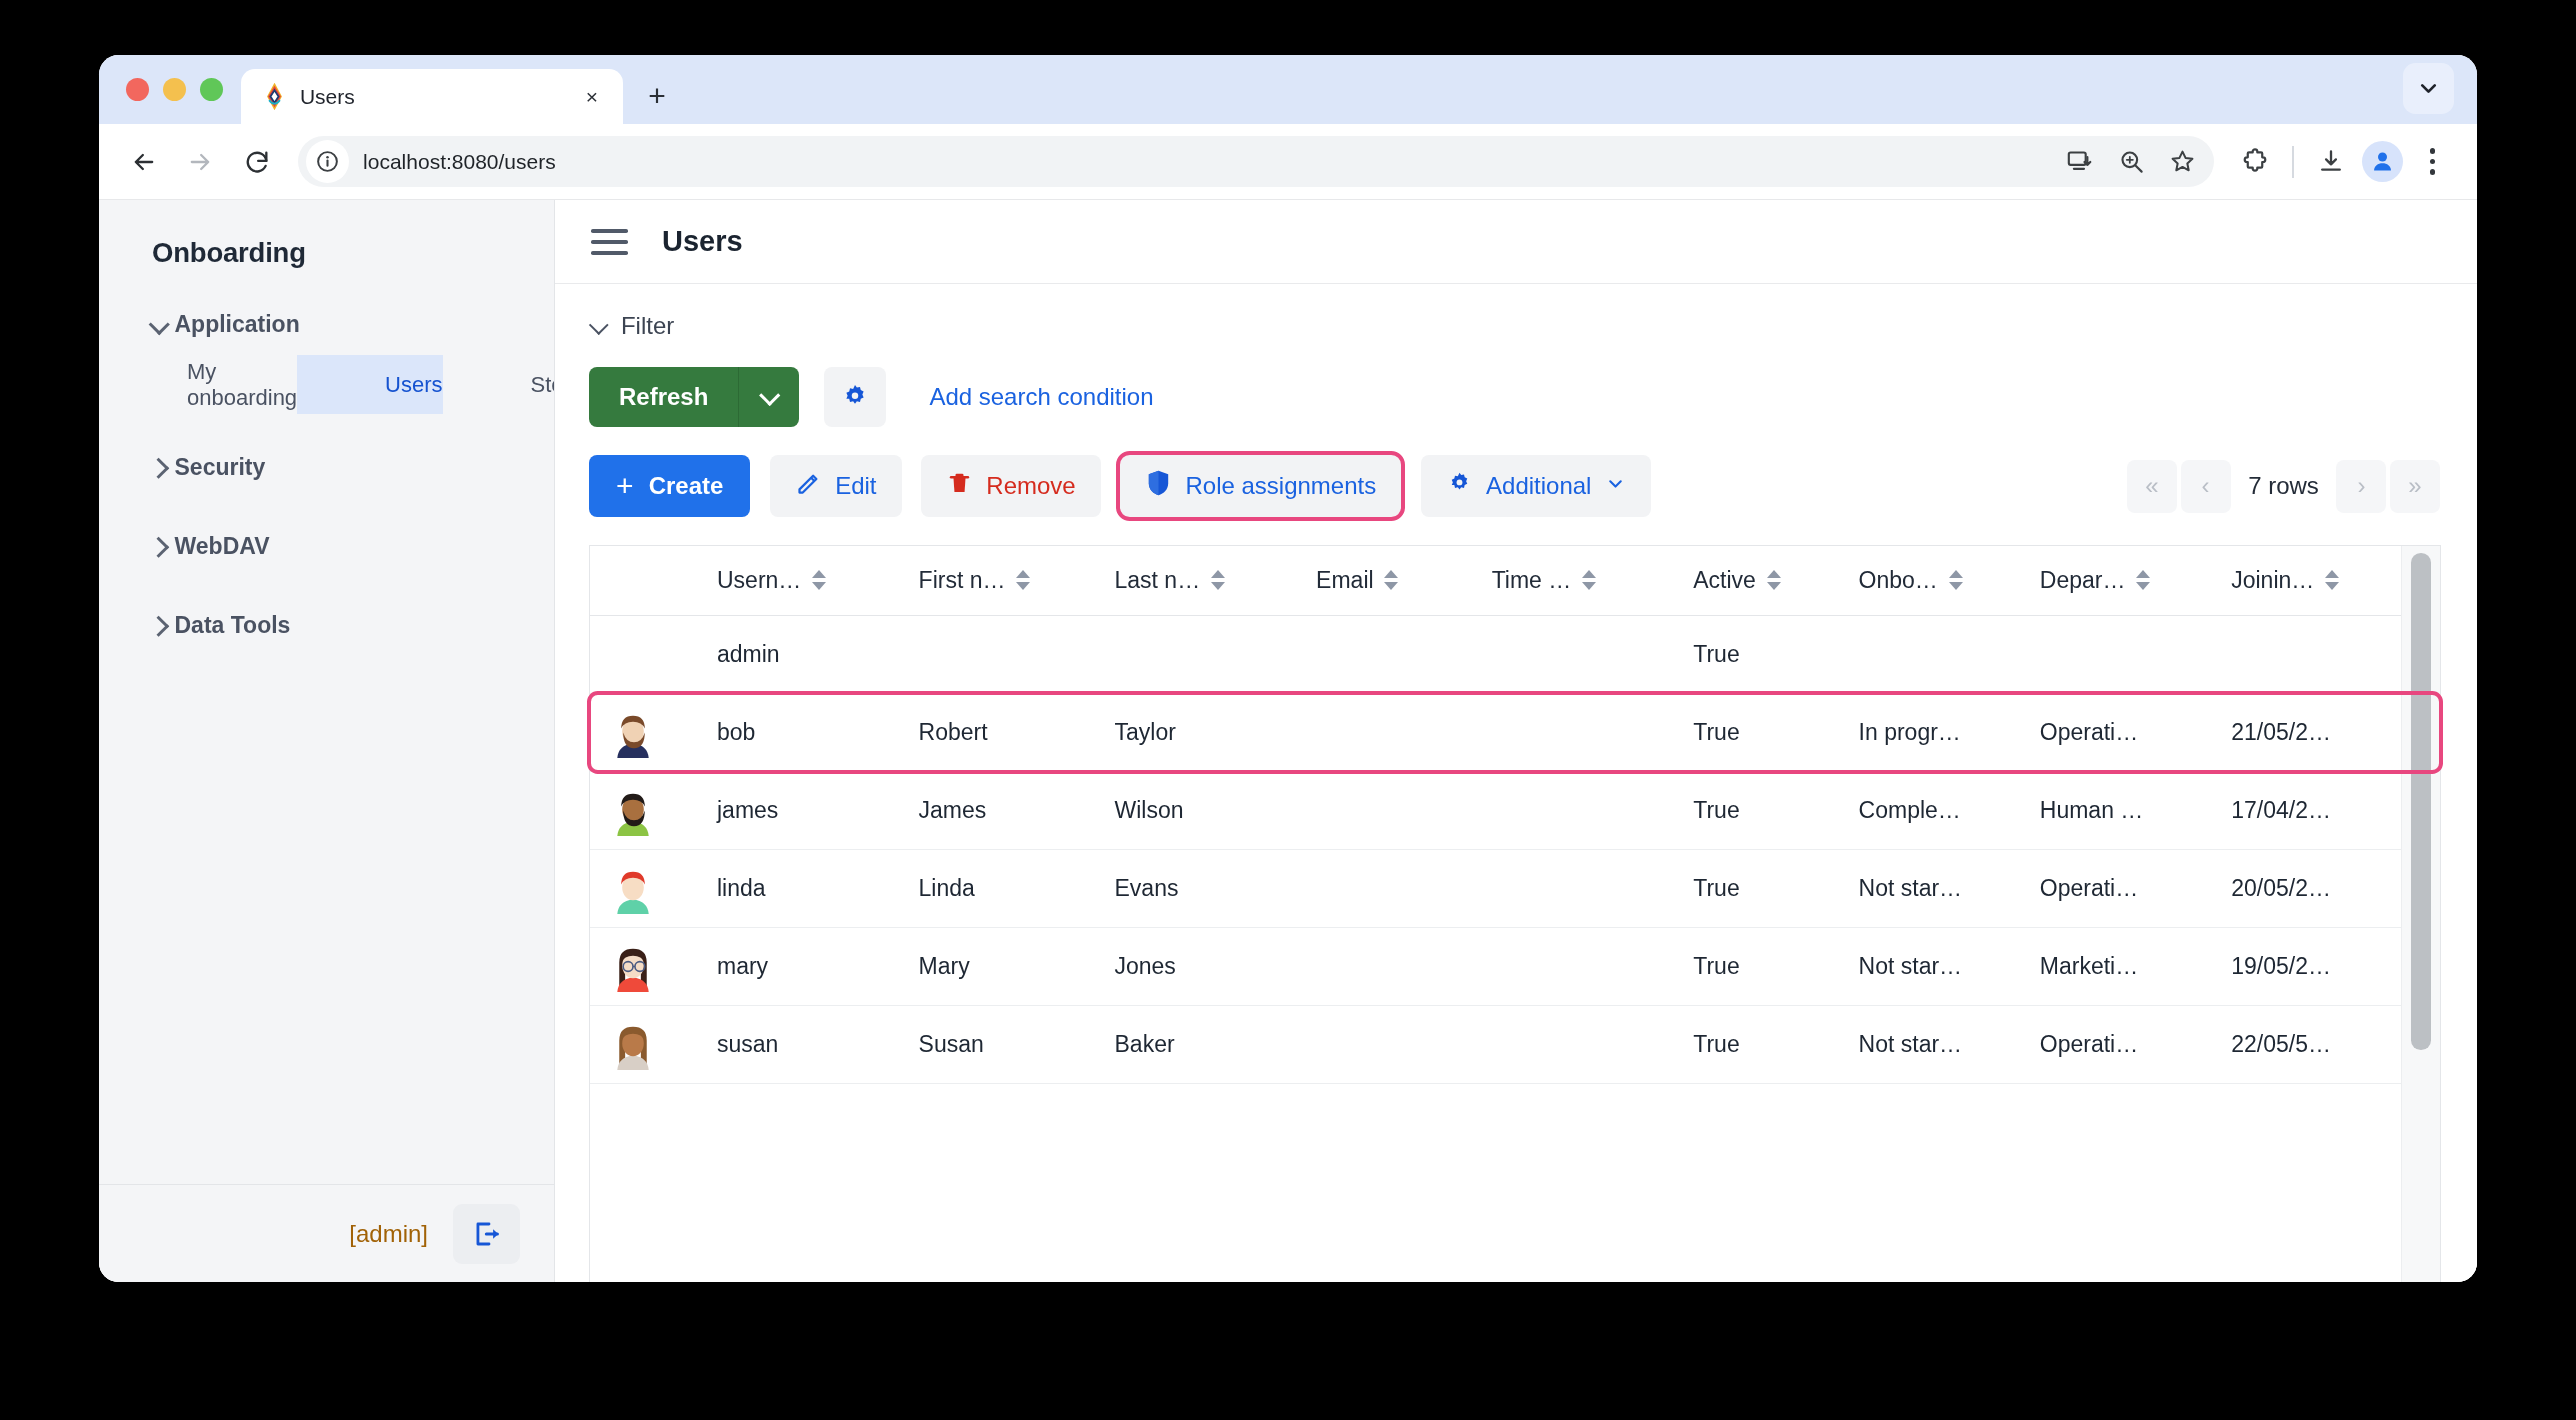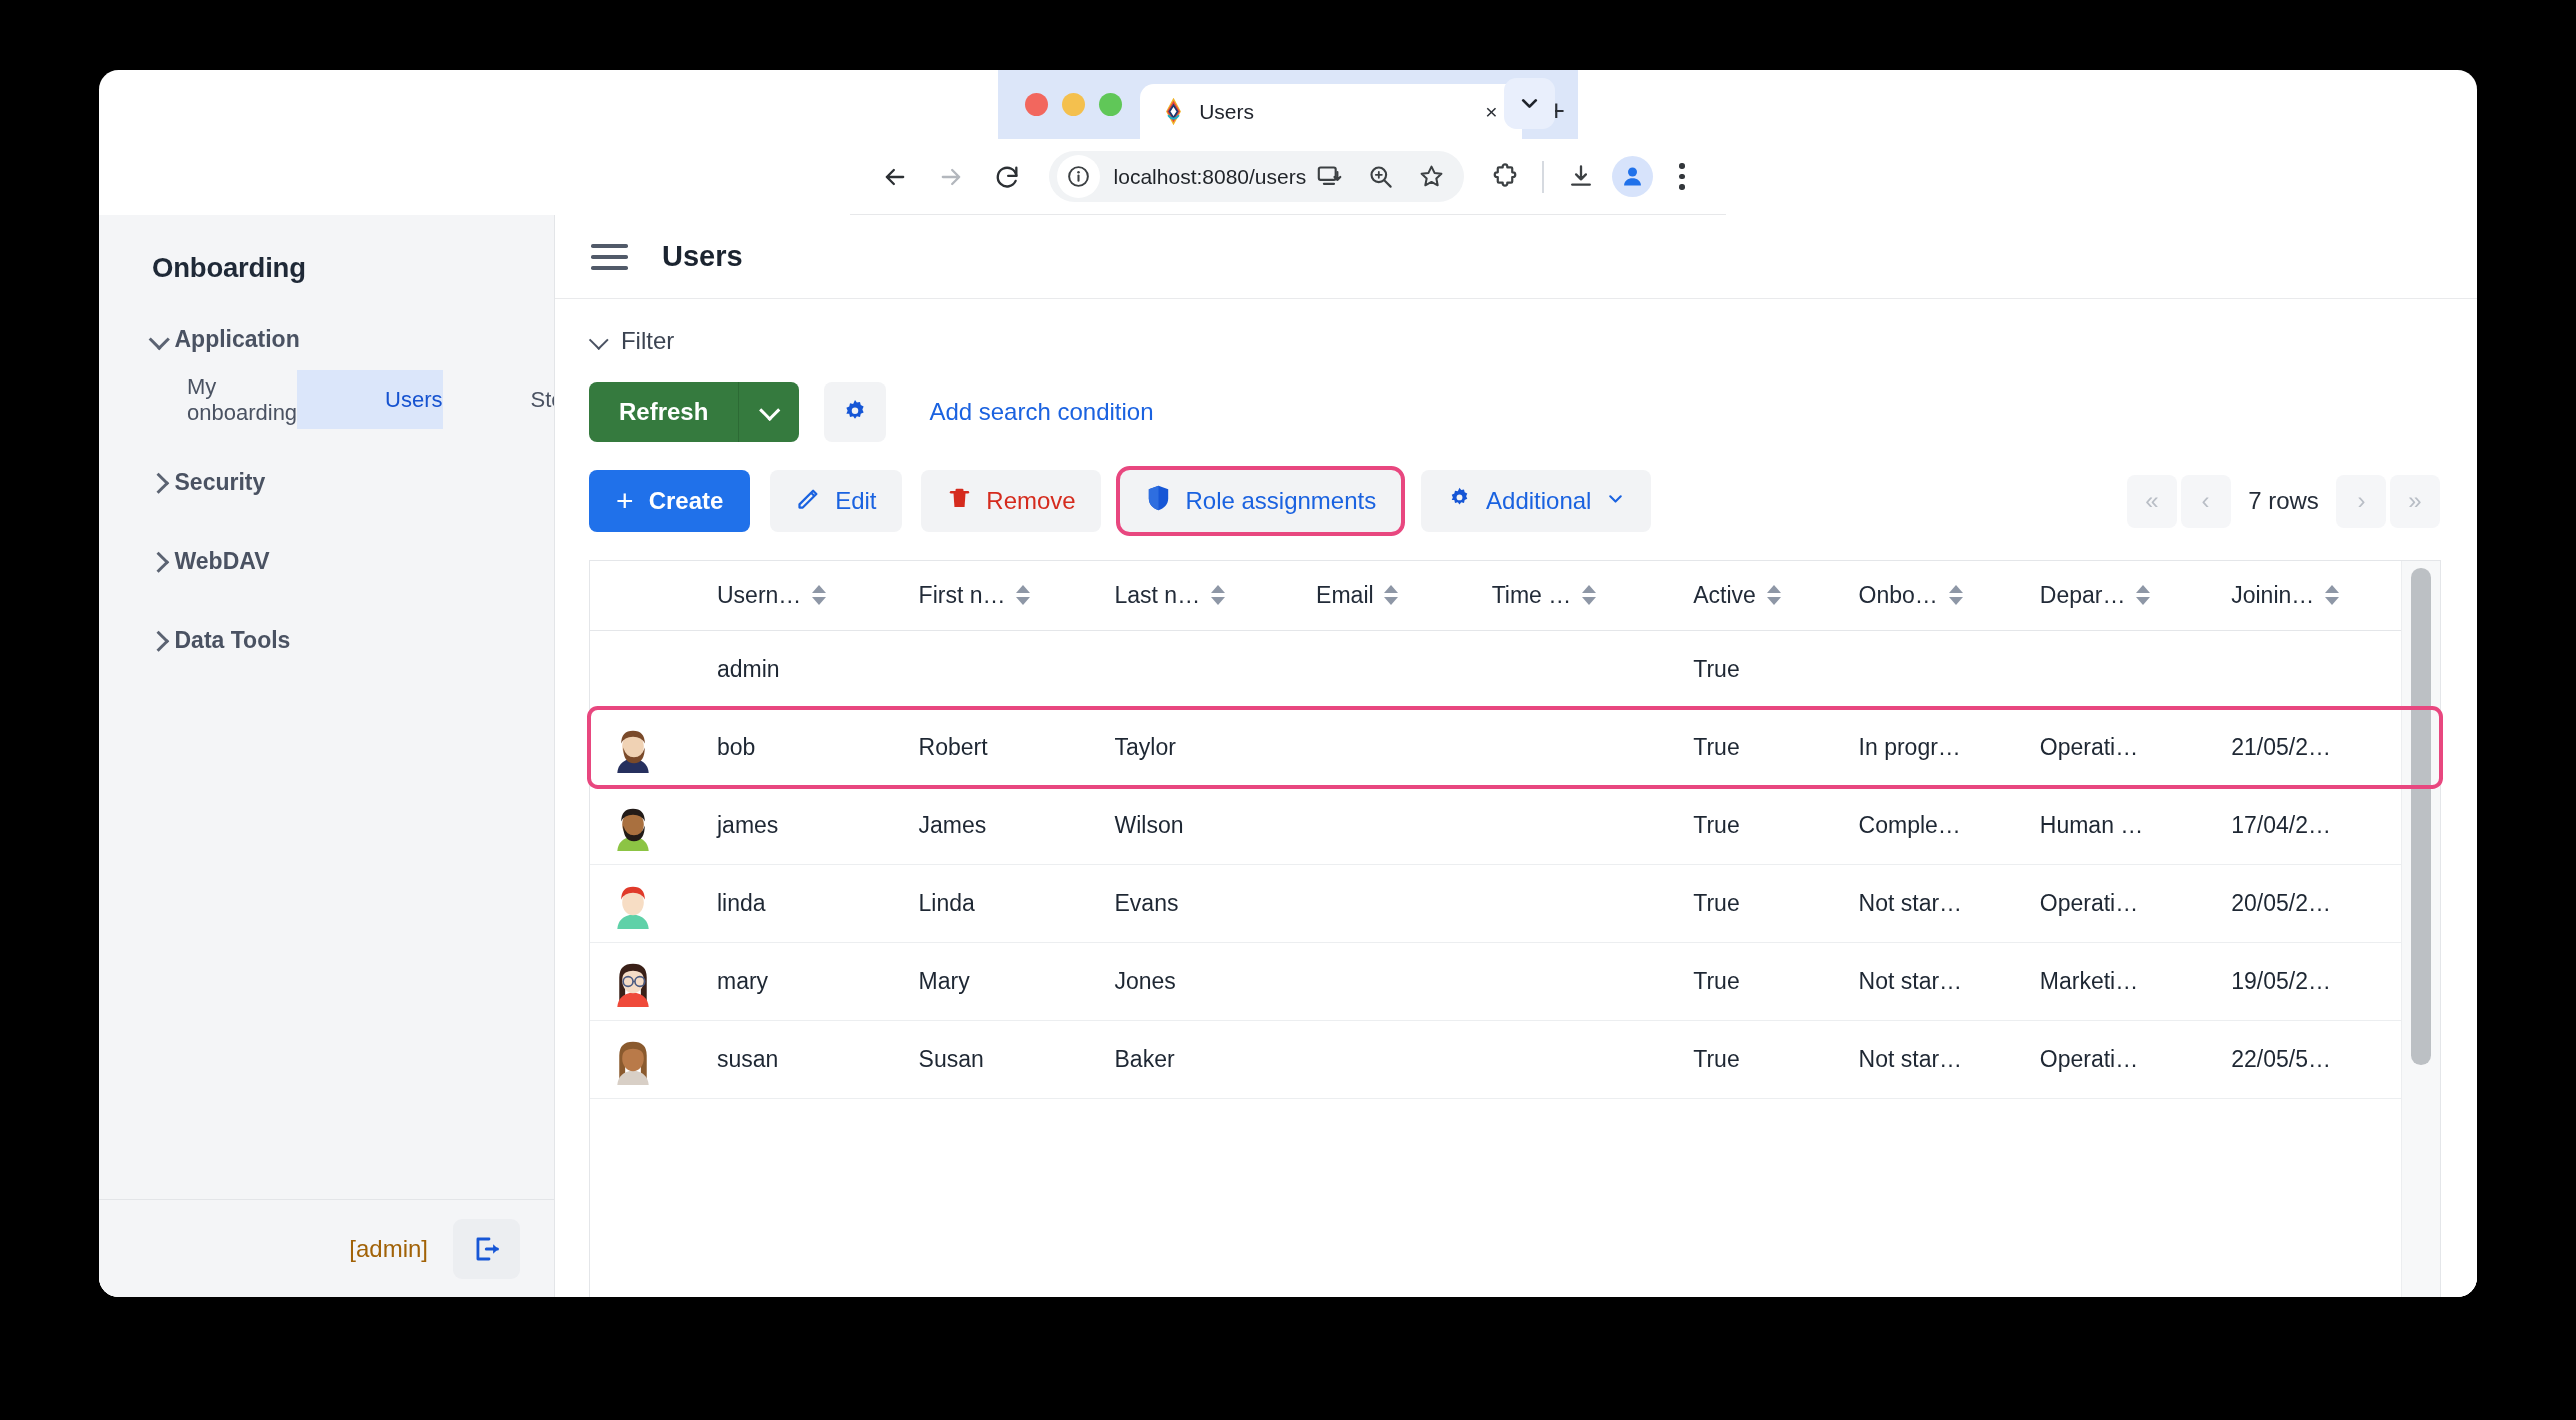--- a/index.html
+++ b/index.html
@@ -6,28 +6,27 @@
   html, body {
     width: 2576px; height: 1420px;
     background: #000;
     font-family: "Liberation Sans", sans-serif;
     overflow: hidden;
   }
 
   
   .window {
     position: absolute;
-    left: 99px; top: 70px;
+    left: 99px; top: 55px;
     width: 2378px; height: 1227px;
     background: #fff;
     border-radius: 19.5px;
     overflow: hidden;
     display: flex;
     flex-direction: column;
-    align-items: center;
   }
 
   
   .tabstrip {
     position: relative;
     height: 69px;
     background: #dce6f9;
     display: flex;
     align-items: flex-end;
     flex: 0 0 auto;

